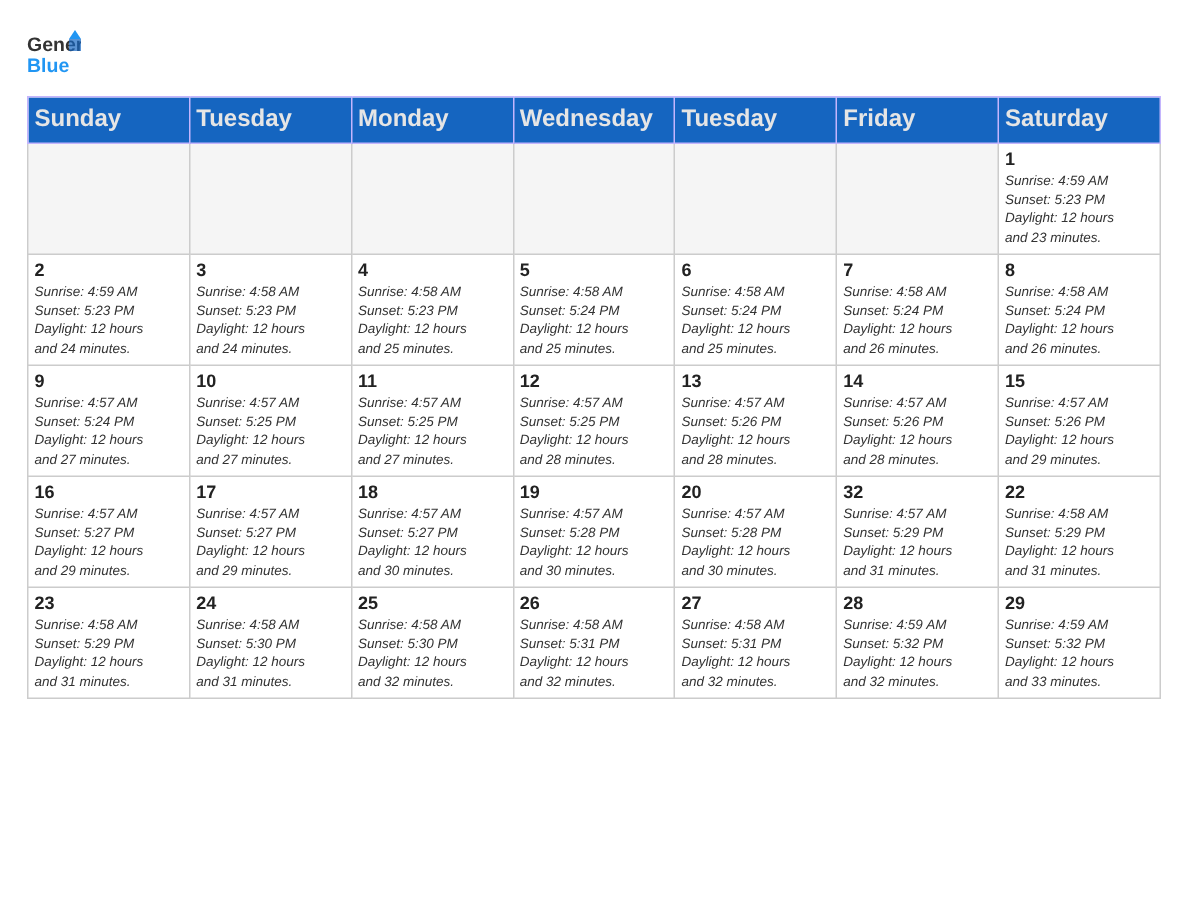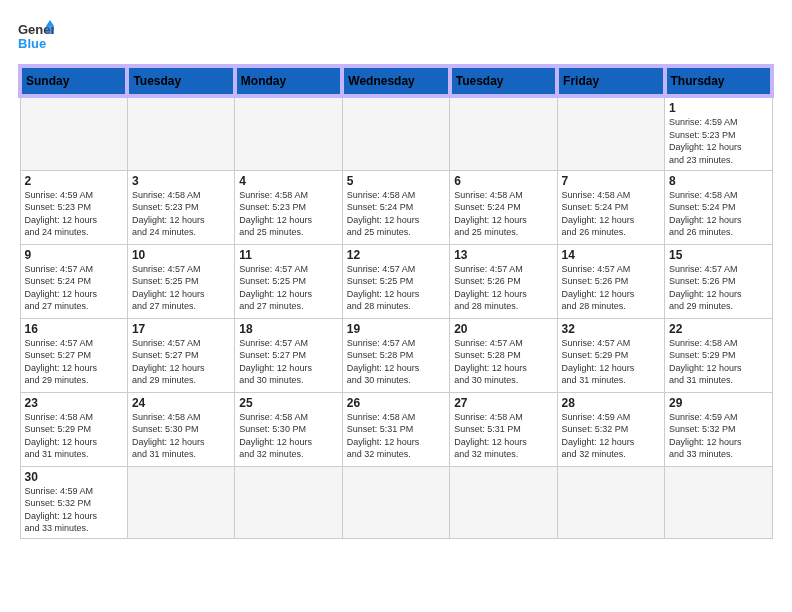--- a/index.html
+++ b/index.html
@@ -44,26 +44,26 @@
       font-size: 14px;
       color: #555;
     }
     .calendar {
       width: 100%;
       border-collapse: collapse;
       table-layout: fixed;
     }
     .calendar th {
       background: #1565C0;
-      color: #000000;
-      font-size: 12px;
+      color: #e5e5e5;
+      font-size: 16px;
       font-weight: bold;
       padding: 6px 4px;
       text-align: left;
-      border: 4px solid #c4b5fd;
+      border: 1px solid #c4b5fd;
     }
     .calendar td {
       border: 1px solid #ccc;
       vertical-align: top;
       padding: 3px 4px;
       font-size: 9.5px;
       color: #333;
       height: 74px;
       background: #fff;
     }
@@ -74,20 +74,21 @@
       font-size: 12px;
       font-weight: bold;
       color: #222;
       display: block;
       margin-bottom: 1px;
     }
     .day-info {
       font-size: 9px;
       color: #333;
       line-height: 1.4;
+      font-style: italic;
     }
     .last-row td {
       height: 60px;
     }
   </style>
 </head>
 <body>
 
 <div class="page">
   <div class="header">
@@ -107,21 +108,21 @@
 
   <table class="calendar">
     <thead>
       <tr>
       <th>Sunday</th>
           <th>Tuesday</th>
           <th>Monday</th>
           <th>Wednesday</th>
           <th>Tuesday</th>
           <th>Friday</th>
-          <th>Thursday</th>
+          <th>Saturday</th>
         </tr>
     </thead>
     <tbody id="cal-body">
     <tr>
           <td class="empty"></td>
           <td class="empty"></td>
           <td class="empty"></td>
           <td class="empty"></td>
           <td class="empty"></td>
           <td class="empty"></td>
@@ -329,31 +330,16 @@
 Daylight: 12 hours
 and 32 minutes.</div>
           </td>
           <td>
             <span class="day-number">29</span>
             <div class="day-info" style="white-space: pre-line;">Sunrise: 4:59 AM
 Sunset: 5:32 PM
 Daylight: 12 hours
 and 33 minutes.</div>
           </td>
-        </tr>
-        <tr class="last-row">
-          <td>
-            <span class="day-number">30</span>
-            <div class="day-info" style="white-space: pre-line;">Sunrise: 4:59 AM
-Sunset: 5:32 PM
-Daylight: 12 hours
-and 33 minutes.</div>
-          </td>
-          <td class="empty"></td>
-          <td class="empty"></td>
-          <td class="empty"></td>
-          <td class="empty"></td>
-          <td class="empty"></td>
-          <td class="empty"></td>
         </tr>
       </tbody>
   </table>
 </div>
 
 </body></html>

